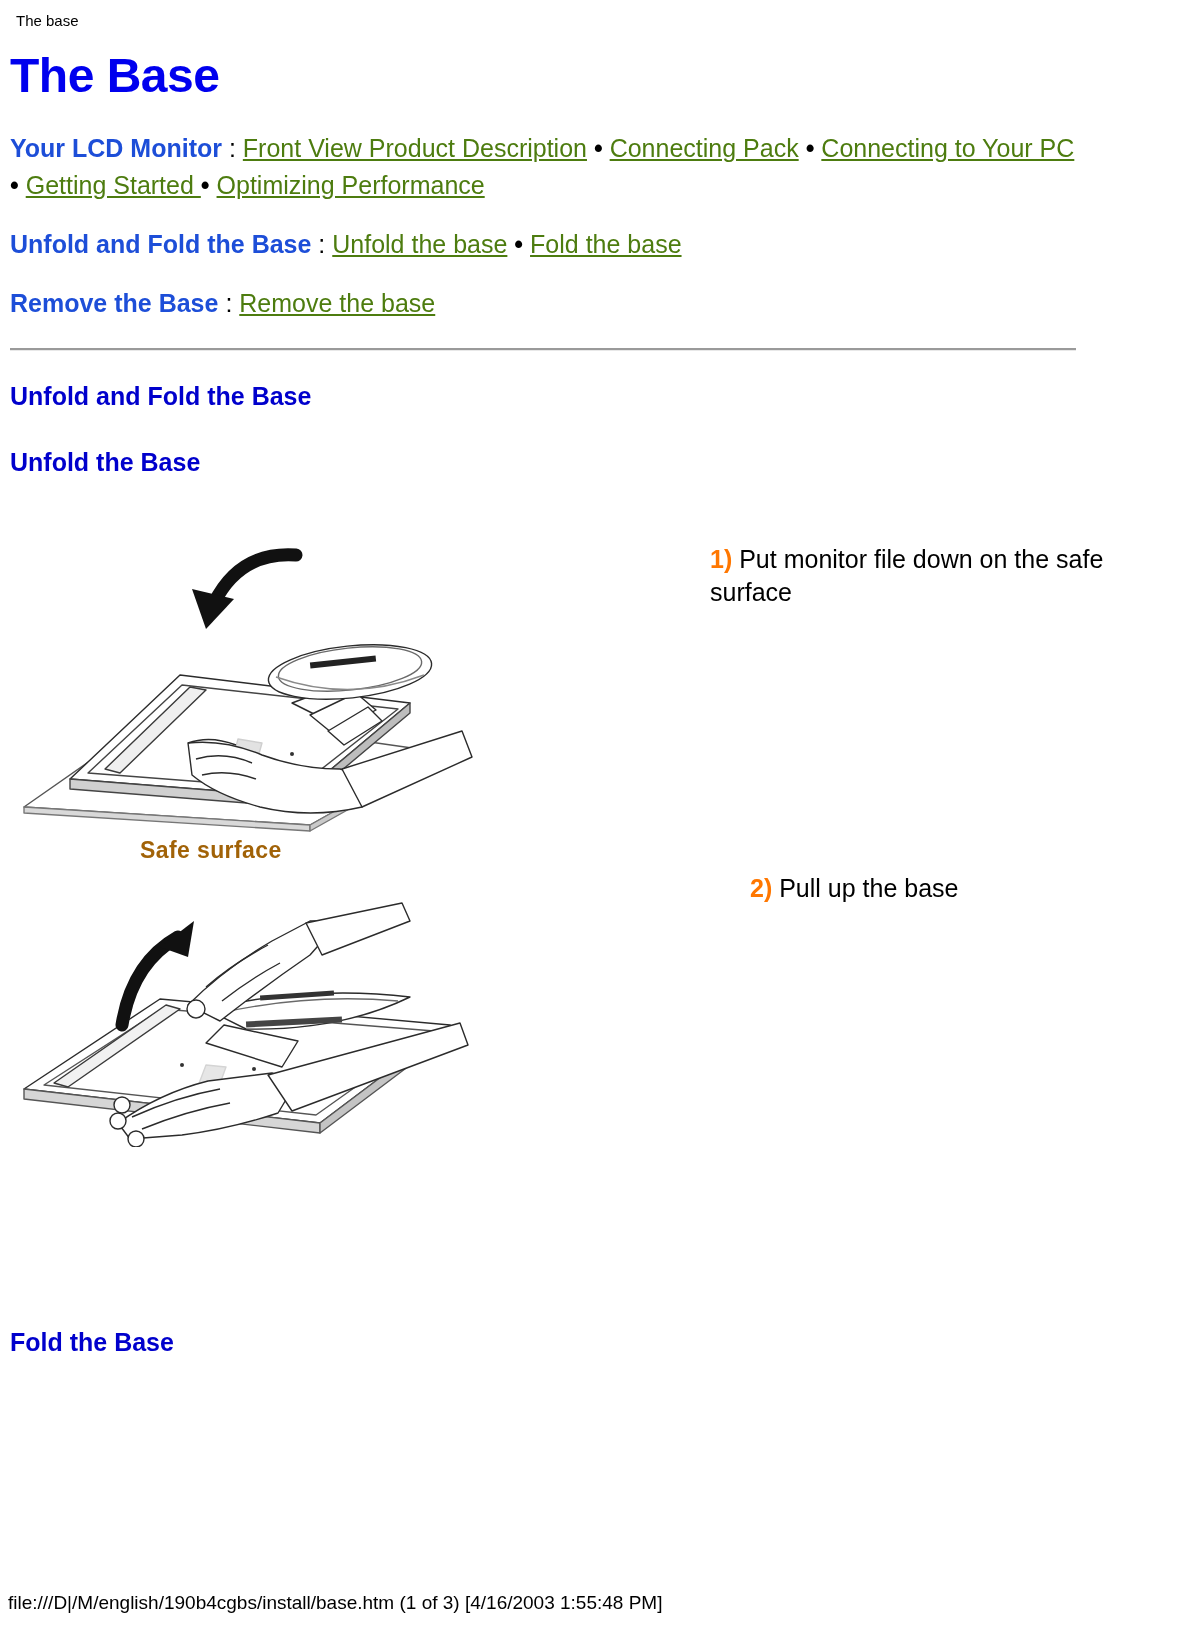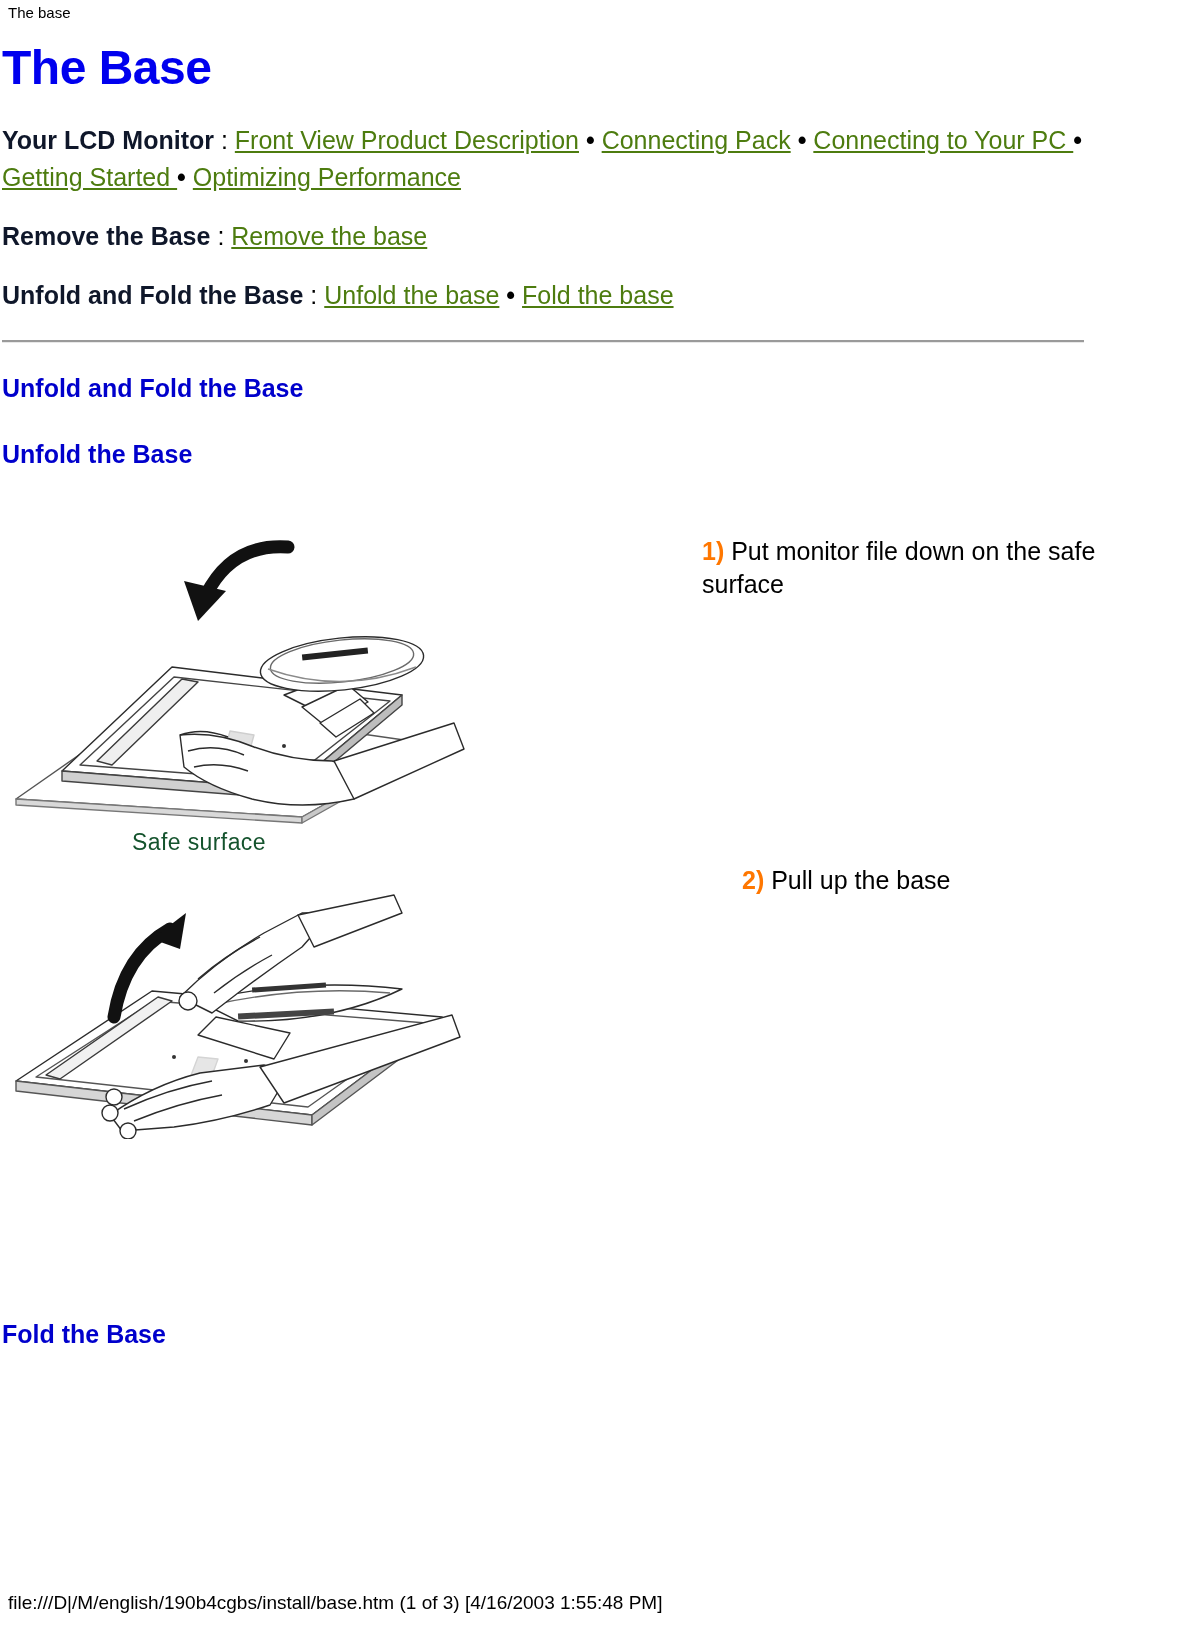--- a/index.html
+++ b/index.html
@@ -14,21 +14,21 @@
     font-family: "Liberation Sans", sans-serif;
     color: #000000;
     -webkit-font-smoothing: antialiased;
   }
 
   .page {
     position: relative;
     width: 1090px;
     min-height: 1634px;
     box-sizing: border-box;
-    padding: 0;
+    padding: 8px;
   }
 
   
   .doc-header {
     font-size: 15px;
     line-height: 18px;
     color: #000000;
     padding: 4px 0 0 8px;
     font-family: "Liberation Sans", sans-serif;
   }
@@ -50,21 +50,21 @@
 
   p.navline {
     font-size: 25px;
     line-height: 37px;
     margin: 0 0 22px 0;
     color: #000000;
     font-family: "Liberation Sans", sans-serif;
   }
   p.navline .lead {
     font-weight: bold;
-    color: #0f172a;
+    color: #1d4ed8;
   }
   p.navline a,
   a.doclink {
     color: #4d7c0f;
     text-decoration: underline;
   }
   p.navline .sep {
     color: #000000;
     font-weight: bold;
   }
@@ -163,27 +163,27 @@
       <span class="lead">Your LCD Monitor</span><span> : </span><a class="doclink" href="#">Front View Product Description</a>
       <span class="sep">•</span>
       <a class="doclink" href="#">Connecting Pack</a>
       <span class="sep">•</span>
       <a class="doclink" href="#">Connecting to Your PC </a><span class="sep">•</span>
       <a class="doclink" href="#">Getting Started </a><span class="sep">•</span>
       <a class="doclink" href="#">Optimizing Performance</a>
     </p>
 
     <p class="navline">
-      <span class="lead">Remove the Base</span><span> : </span><a class="doclink" href="#">Remove the base</a>
-    </p>
-
-    <p class="navline">
       <span class="lead">Unfold and Fold the Base</span><span> : </span><a class="doclink" href="#">Unfold the base</a>
       <span class="sep">•</span>
       <a class="doclink" href="#">Fold the base</a>
+    </p>
+
+    <p class="navline">
+      <span class="lead">Remove the Base</span><span> : </span><a class="doclink" href="#">Remove the base</a>
     </p>
 
     <hr class="rule">
 
     <h2 class="sec-title">Unfold and Fold the Base</h2>
 
     <h3 class="sub-title">Unfold the Base</h3>
 
     <div class="steps-wrap">
 
@@ -227,21 +227,21 @@
             <path d="M192 268 Q218 262 246 272" stroke="#2b2b2b"></path>
 
             <path d="M332 262 L452 224 L462 250 L352 300 Z" fill="#ffffff" stroke="#2b2b2b"></path>
 
             <path d="M286 48 Q230 44 204 96" stroke="#111" stroke-width="13" fill="none" stroke-linecap="round"></path>
             <polygon points="196,122 182,82 224,92" fill="#111" stroke="none"></polygon>
           </g>
         </svg>
 
         <div style="position:relative;height:34px;">
-          <div style="position:absolute;left:130px;top:0;font-size:23px;font-weight:normal;color:#14532d;letter-spacing:.4px;">Safe surface</div>
+          <div style="position:absolute;left:130px;top:0;font-size:23px;font-weight:bold;color:#a16207;letter-spacing:.4px;">Safe surface</div>
         </div>
 
         <svg class="illus" width="470" height="270" viewBox="0 0 470 270" xmlns="http://www.w3.org/2000/svg" style="margin-top:6px;">
           <g fill="none" stroke="#2b2b2b" stroke-width="1.4" stroke-linejoin="round">
 
             <path d="M14 212 L150 122 L440 148 L310 246 Z" fill="#ffffff" stroke="#2b2b2b"></path>
             <path d="M14 212 L14 222 L310 256 L310 246 Z" fill="#d6d6d6" stroke="#555"></path>
             <path d="M310 246 L310 256 L440 158 L440 148 Z" fill="#c4c4c4" stroke="#555"></path>
             <path d="M34 208 L152 132 L424 154 L306 238 Z" stroke="#555"></path>
 

